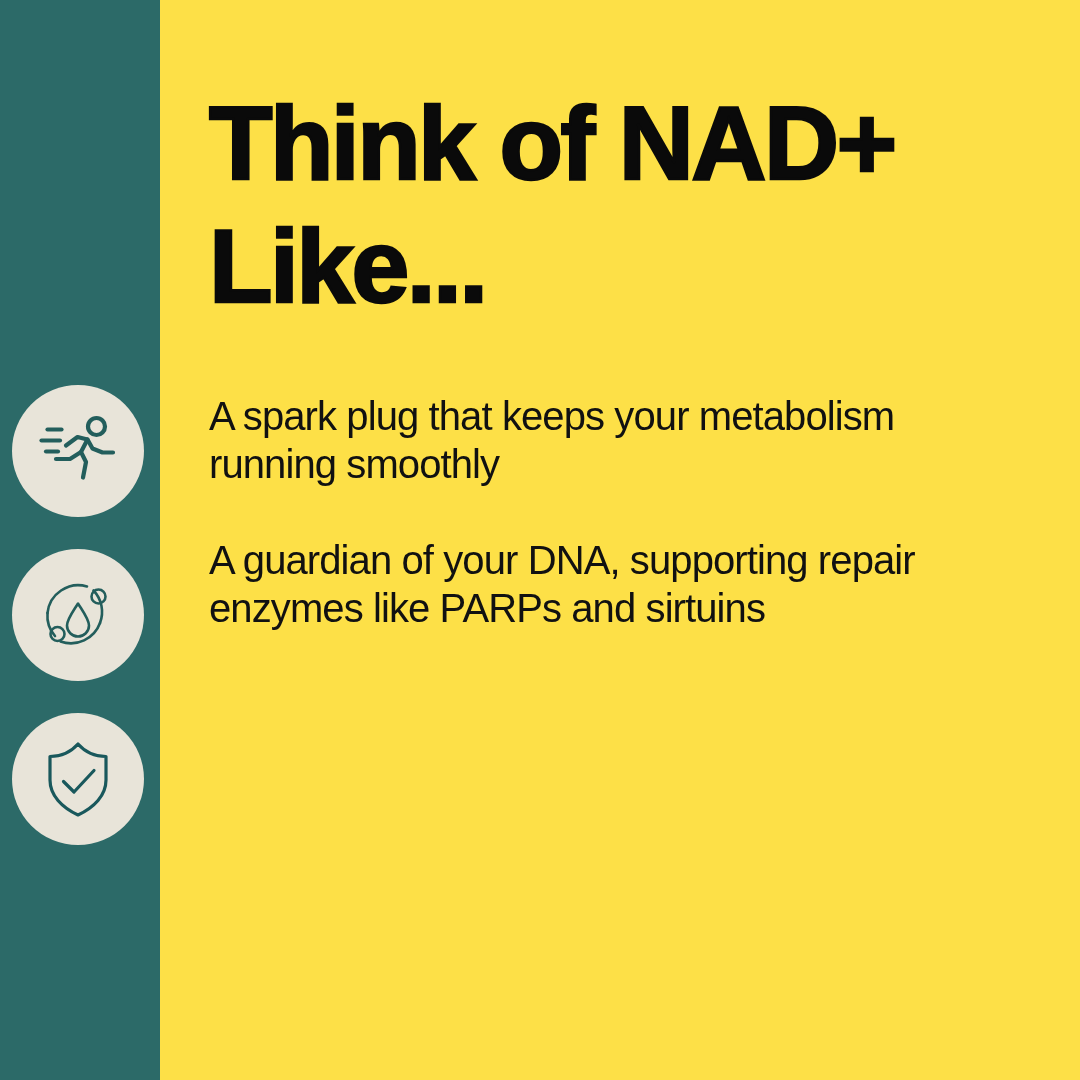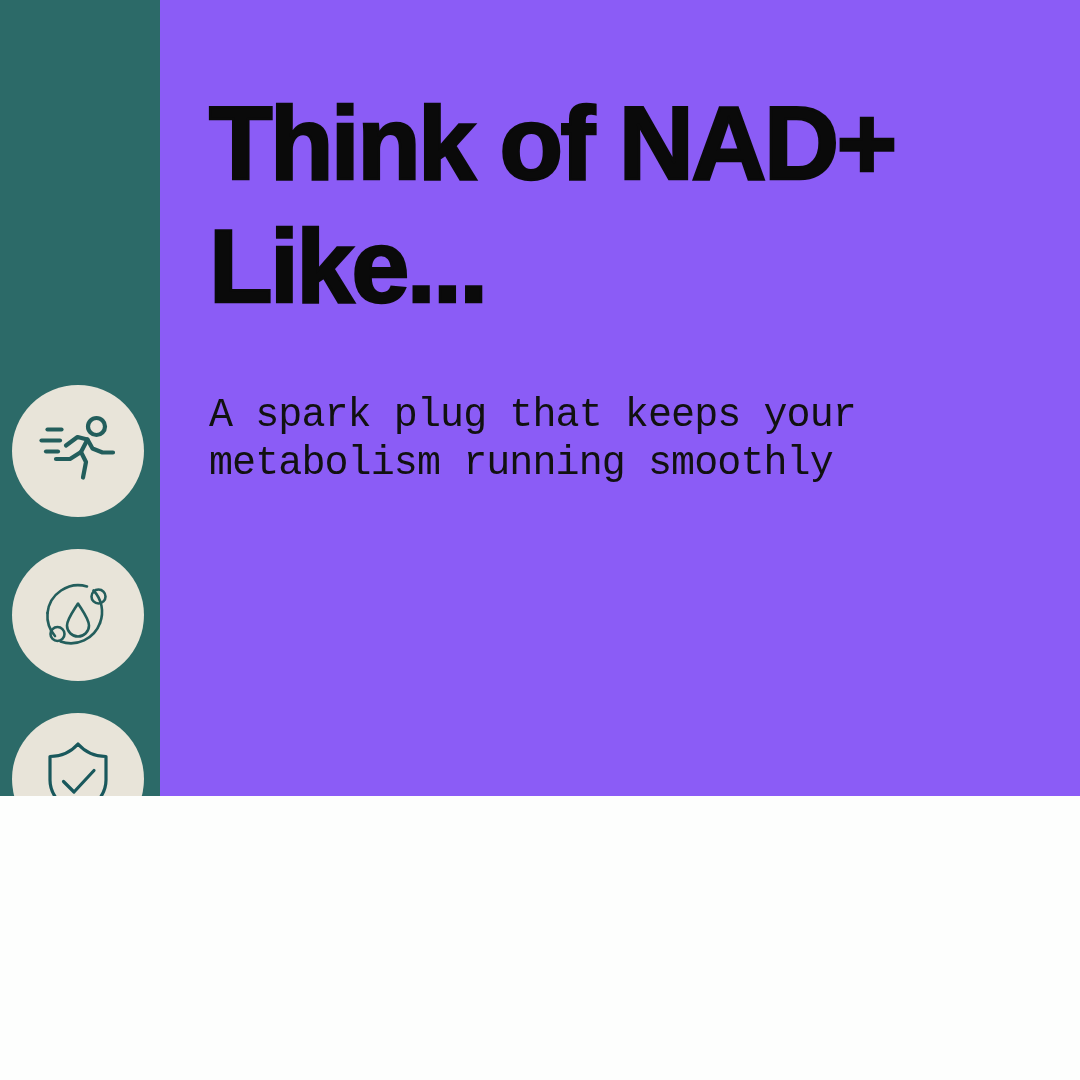--- a/index.html
+++ b/index.html
@@ -12,22 +12,22 @@
     height: 1080px;
     overflow: hidden;
     background: #FDFEFD;
     font-family: "Liberation Sans", sans-serif;
     -webkit-font-smoothing: antialiased;
   }
 
   .slide {
     position: relative;
     width: 1080px;
-    height: 796px;
-    background: #8b5cf6;
+    height: 1080px;
+    background: #fde047;
     overflow: hidden;
   }
 
   
   .sidebar {
     position: absolute;
     left: 0;
     top: 0;
     width: 160px;
     height: 1080px;
@@ -86,21 +86,21 @@
 
   .bullets {
     position: absolute;
     left: 49px;
     top: 392px;
     width: 805px;
   }
 
   .bullet {
     margin: 0 0 48px 0;
-    font-family: Liberation Mono, monospace;
+    font-family: Liberation Sans, sans-serif;
     font-weight: 400;
     font-size: 40px;
     line-height: 1.2;
     letter-spacing: -0.9px;
     color: #111111;
   }
   .bullet:last-child { margin-bottom: 0; }
 </style>
 </head>
 <body>
@@ -149,17 +149,18 @@
     </div>
 
   </div>
 
   <div class="content">
 
     <h1 class="headline">Think of NAD+ Like...</h1>
 
     <div class="bullets">
       <p class="bullet">A spark plug that keeps your metabolism running smoothly</p>
+      <p class="bullet">A guardian of your DNA, supporting repair enzymes like PARPs and sirtuins</p>
     </div>
 
   </div>
 
 </div>
 
 </body></html>

